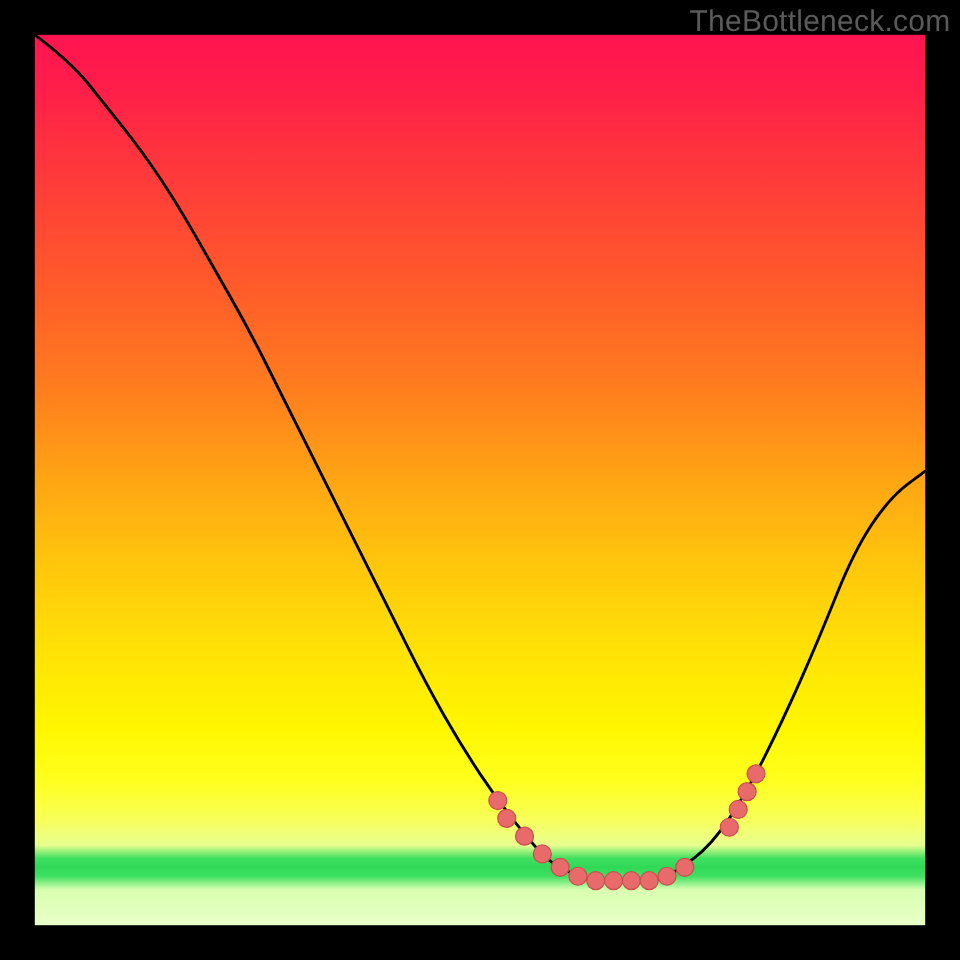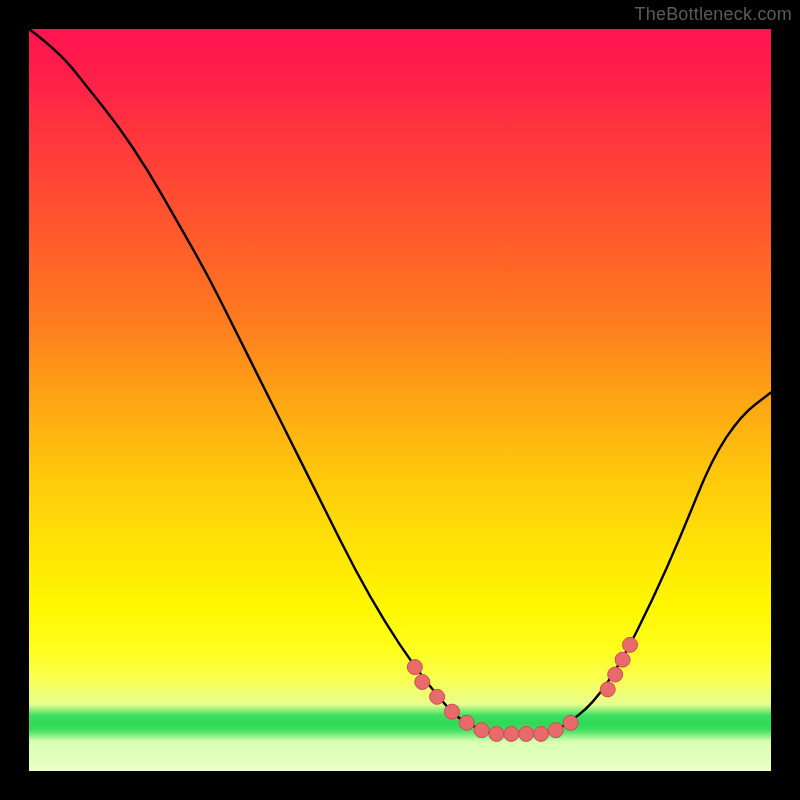--- a/index.html
+++ b/index.html
@@ -46,21 +46,21 @@
       #3fe060 94.5%,
       #d8ffb0 96%,
       #eaffc8 100%
     );
   }
   .watermark {
     position: absolute;
     top: 4px;
     right: 8px;
     color: #5a5a5a;
-    font-size: 18px;
+    font-size: 25px;
     font-weight: 500;
     letter-spacing: 0.2px;
     z-index: 10;
   }
   svg.curve {
     position: absolute;
     left: 0;
     top: 0;
     width: 742px;
     height: 742px;

